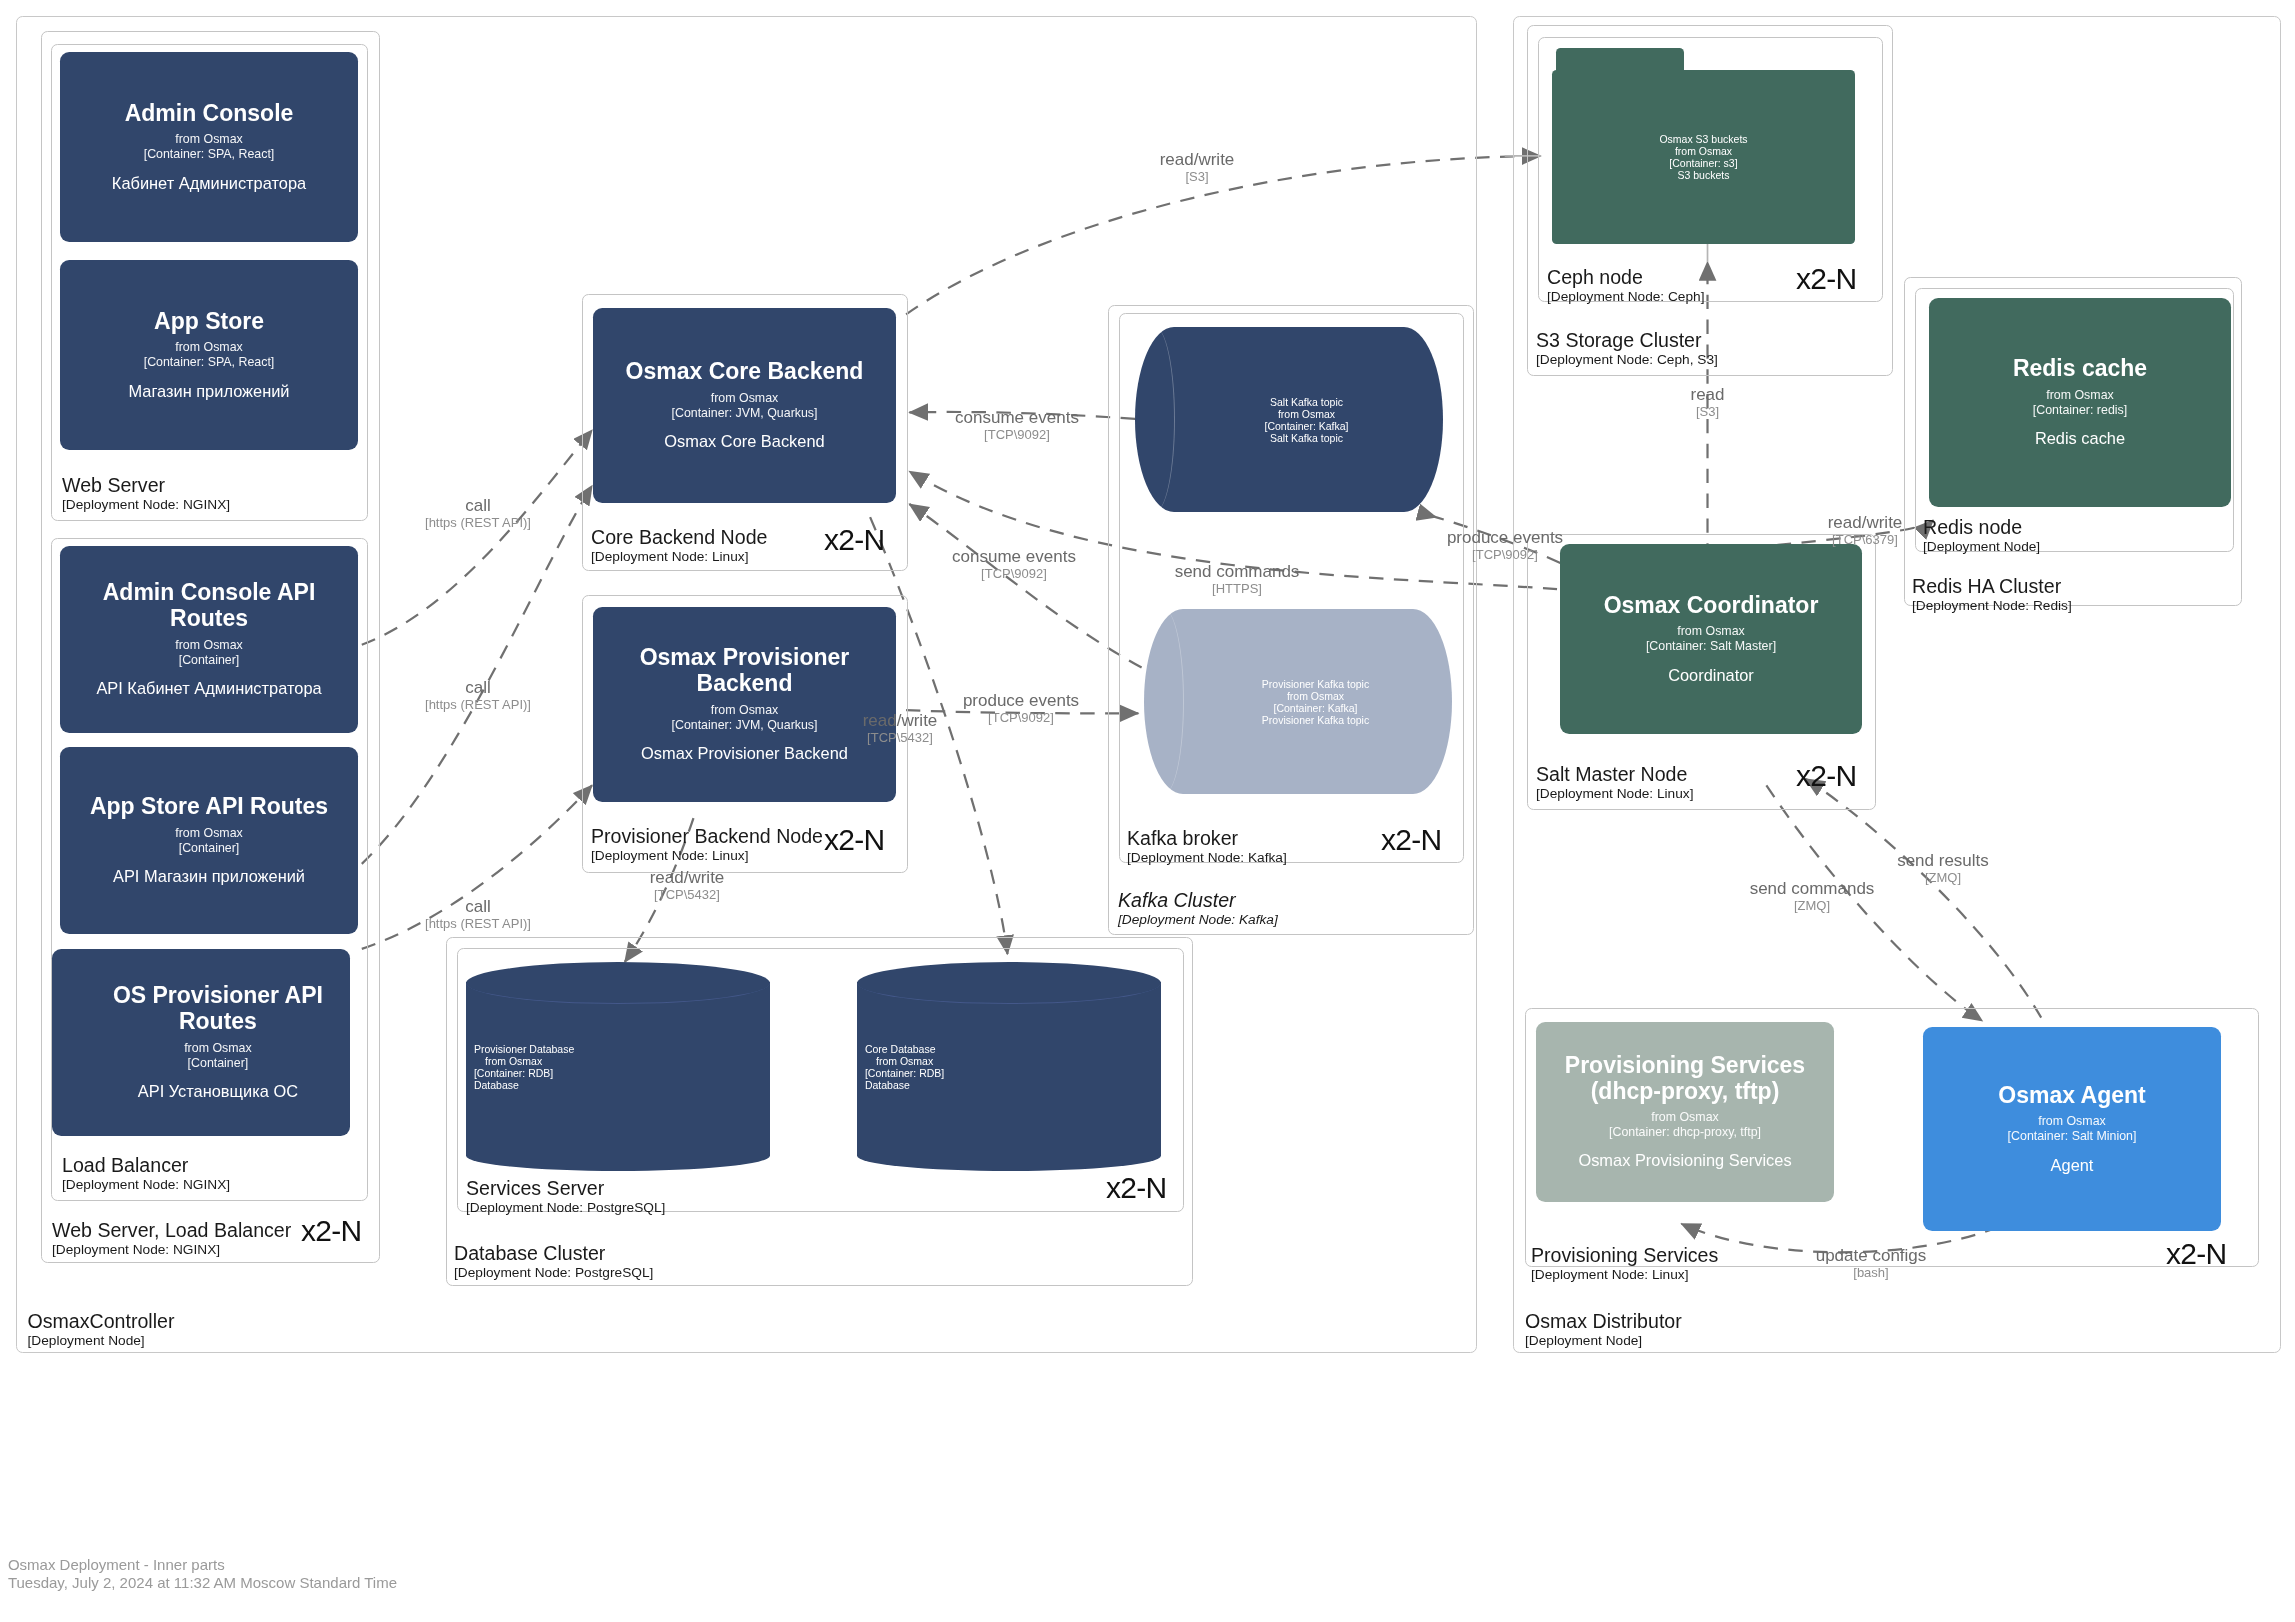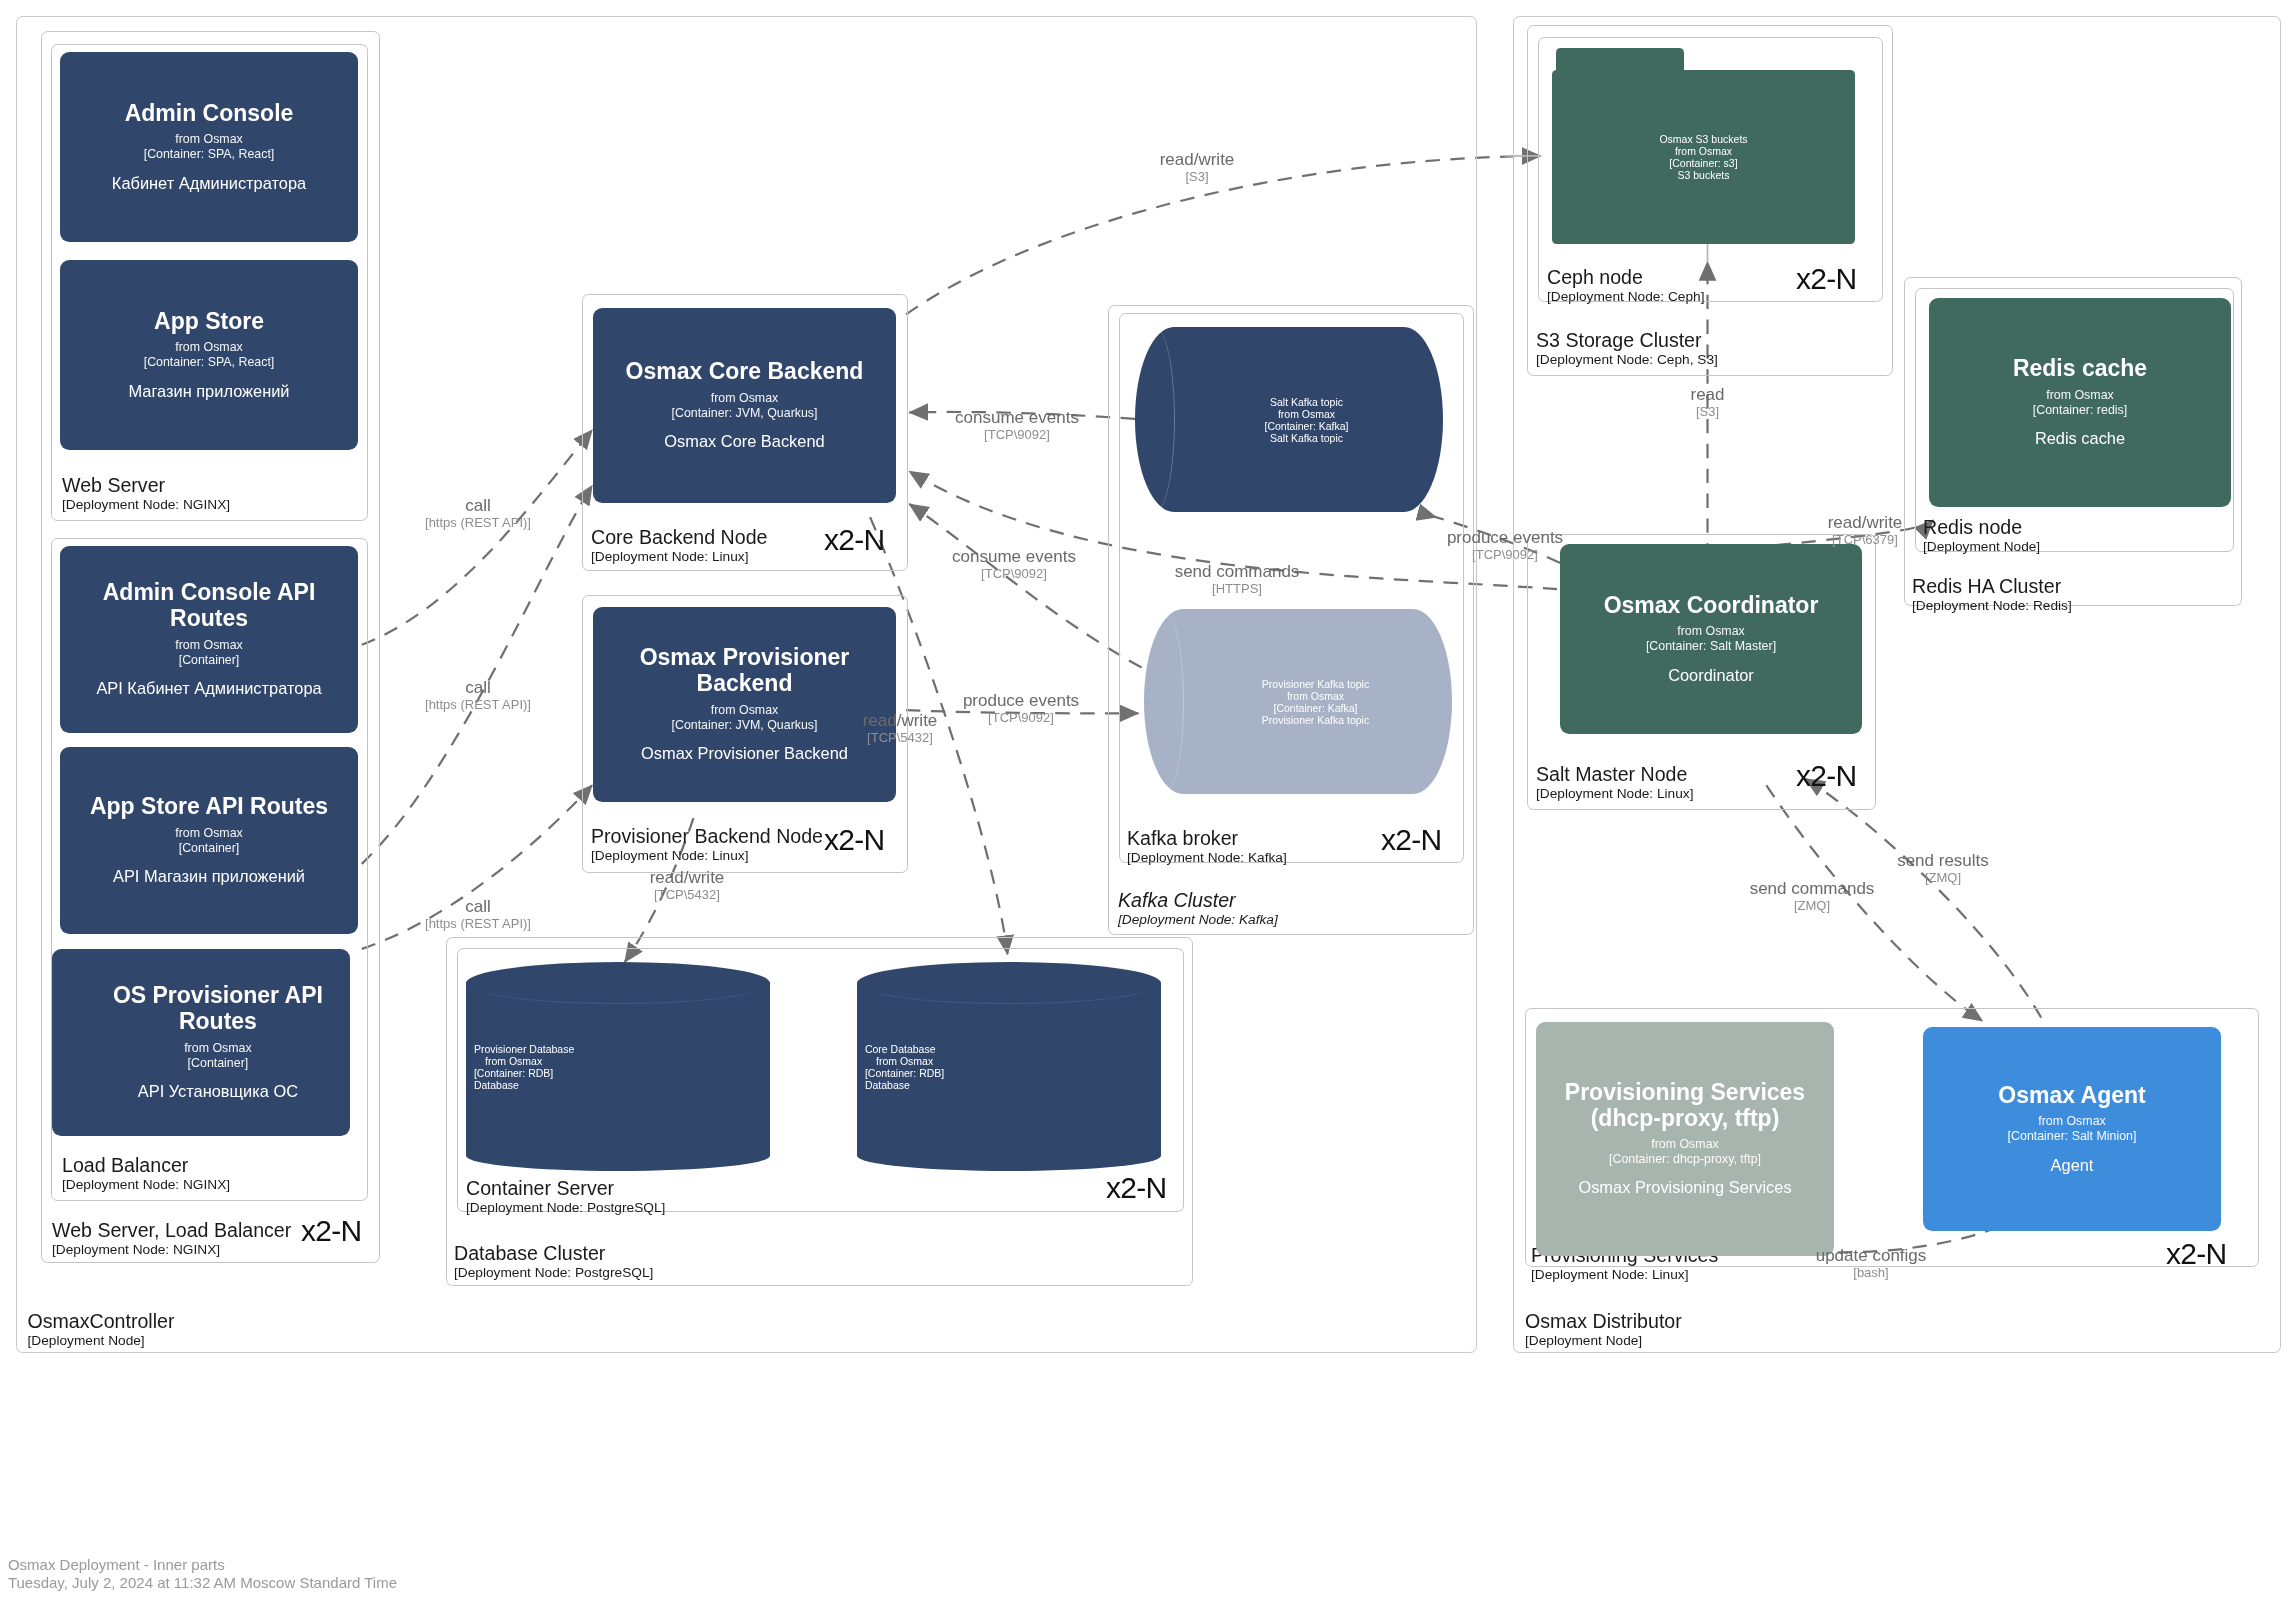--- a/index.html
+++ b/index.html
@@ -216,21 +216,21 @@
     <div class="c-desc">Osmax Provisioner Backend</div>
   </div>
 
   <div class="node-box" style="left:446px;top:937px;width:745px;height:347px;"></div>
   <div class="grp-label" style="left:454px;top:1243px;">
     <div class="gl-name">Database Cluster</div>
     <div class="gl-tech">[Deployment Node: PostgreSQL]</div>
   </div>
   <div class="node-box" style="left:457px;top:948px;width:725px;height:262px;"></div>
   <div class="grp-label" style="left:466px;top:1178px;">
-    <div class="gl-name">Container Server</div>
+    <div class="gl-name">Services Server</div>
     <div class="gl-tech">[Deployment Node: PostgreSQL]</div>
   </div>
   <div class="mult" style="left:1106px;top:1171px;">x2-N</div>
 
   <div class="cyl" style="left:466px;top:962px;width:304px;height:209px;">
     <div class="body"></div>
     <div class="top"></div>
     <div class="txt">
       <div class="c-name">Provisioner Database</div>
       <div class="c-meta">
@@ -355,21 +355,21 @@
     <div class="c-desc">Coordinator</div>
   </div>
 
   <div class="node-box" style="left:1525px;top:1008px;width:732px;height:257px;"></div>
   <div class="grp-label" style="left:1531px;top:1245px;">
     <div class="gl-name">Provisioning Services</div>
     <div class="gl-tech">[Deployment Node: Linux]</div>
   </div>
   <div class="mult" style="left:2166px;top:1237px;">x2-N</div>
 
-  <div class="cont greygreen" style="left:1536px;top:1022px;width:298px;height:234px;">
+  <div class="cont greygreen" style="left:1536px;top:1022px;width:298px;height:180px;">
     <div class="c-name">Provisioning Services (dhcp-proxy, tftp)</div>
     <div class="c-meta">
       <div>from Osmax</div>
       <div>[Container: dhcp-proxy, tftp]</div>
     </div>
     <div class="c-desc">Osmax Provisioning Services</div>
   </div>
 
   <div class="cont lightblue" style="left:1923px;top:1027px;width:298px;height:204px;">
     <div class="c-name">Osmax Agent</div>

